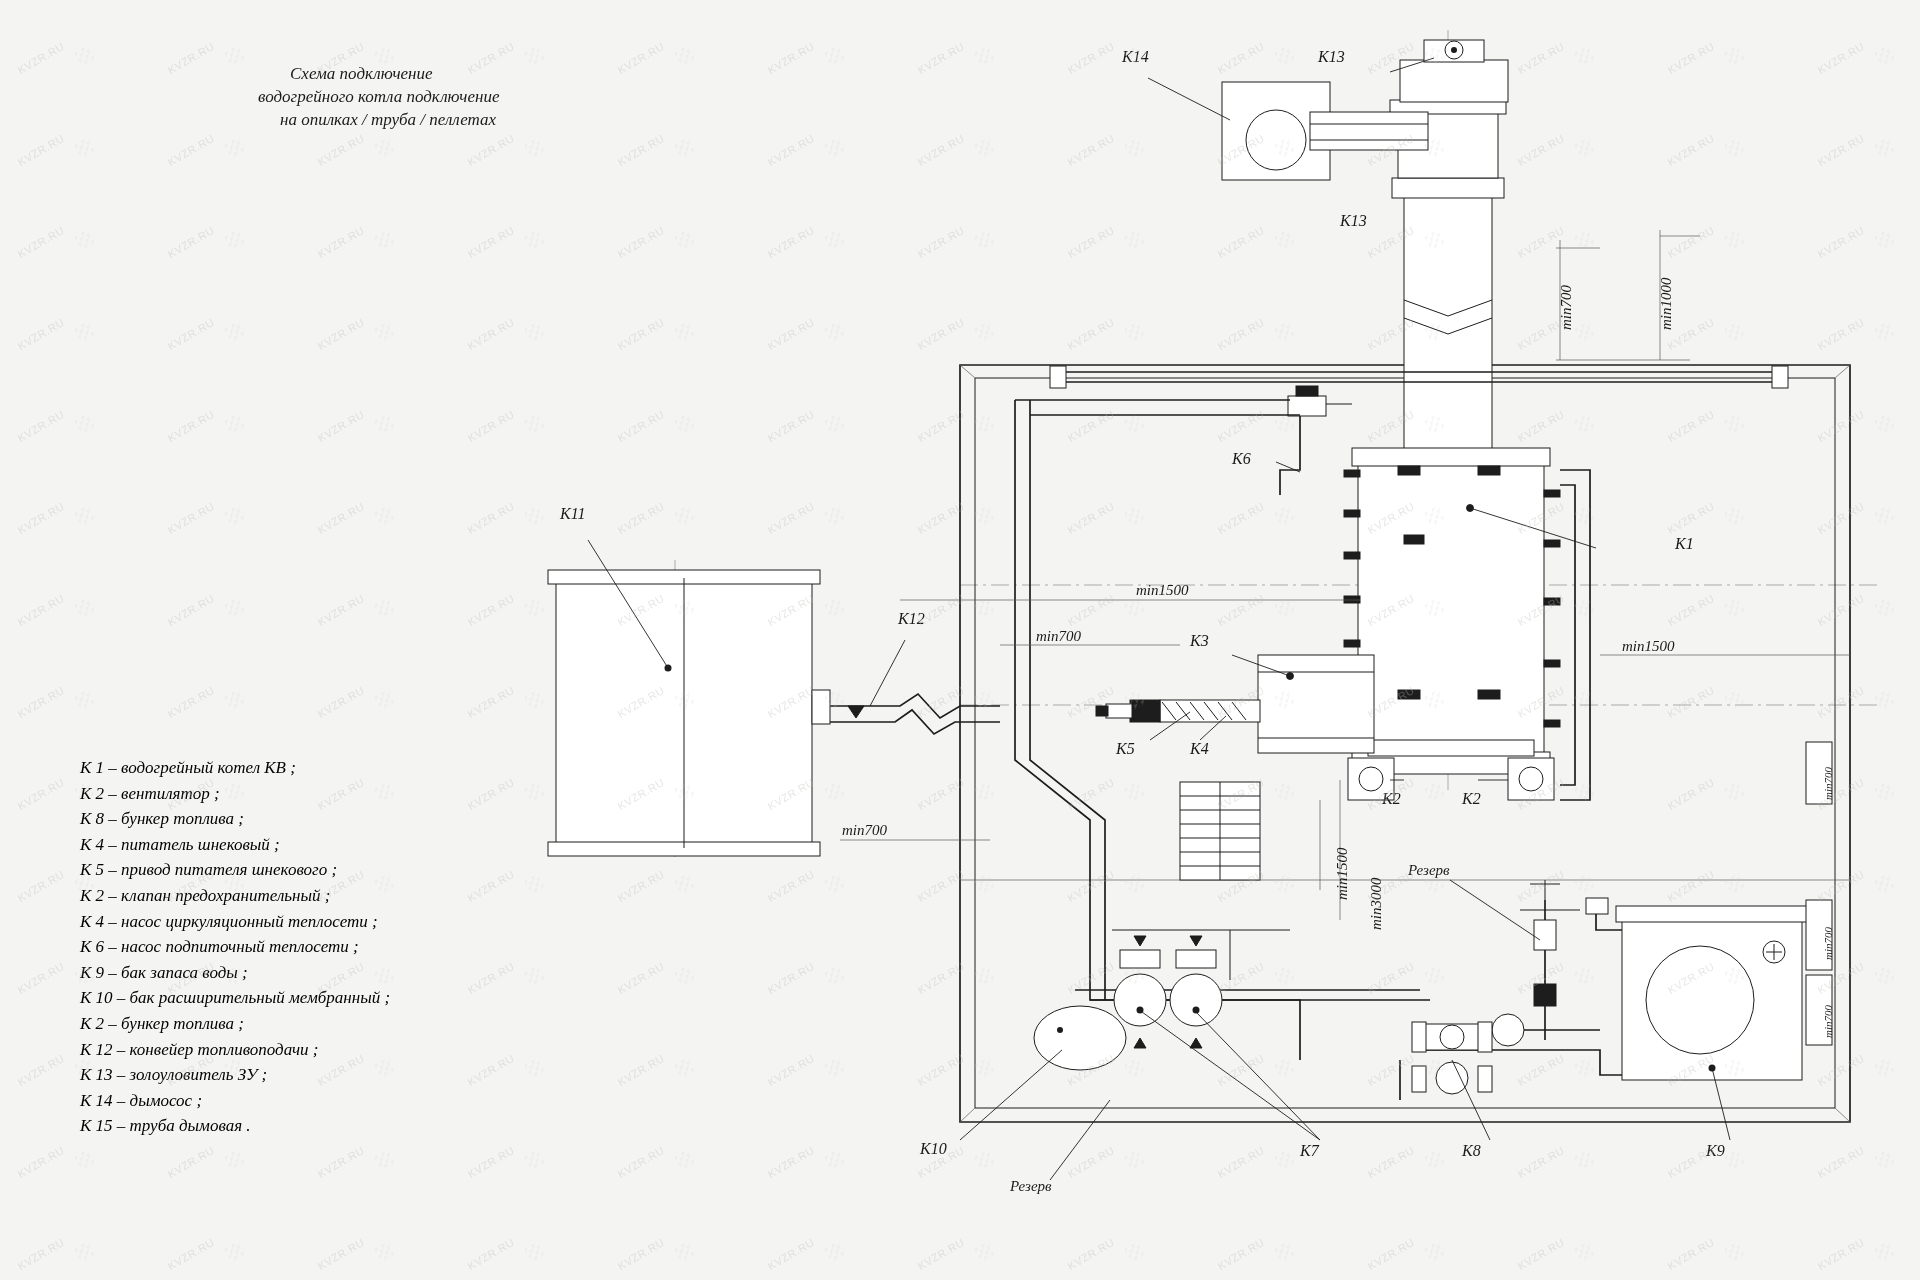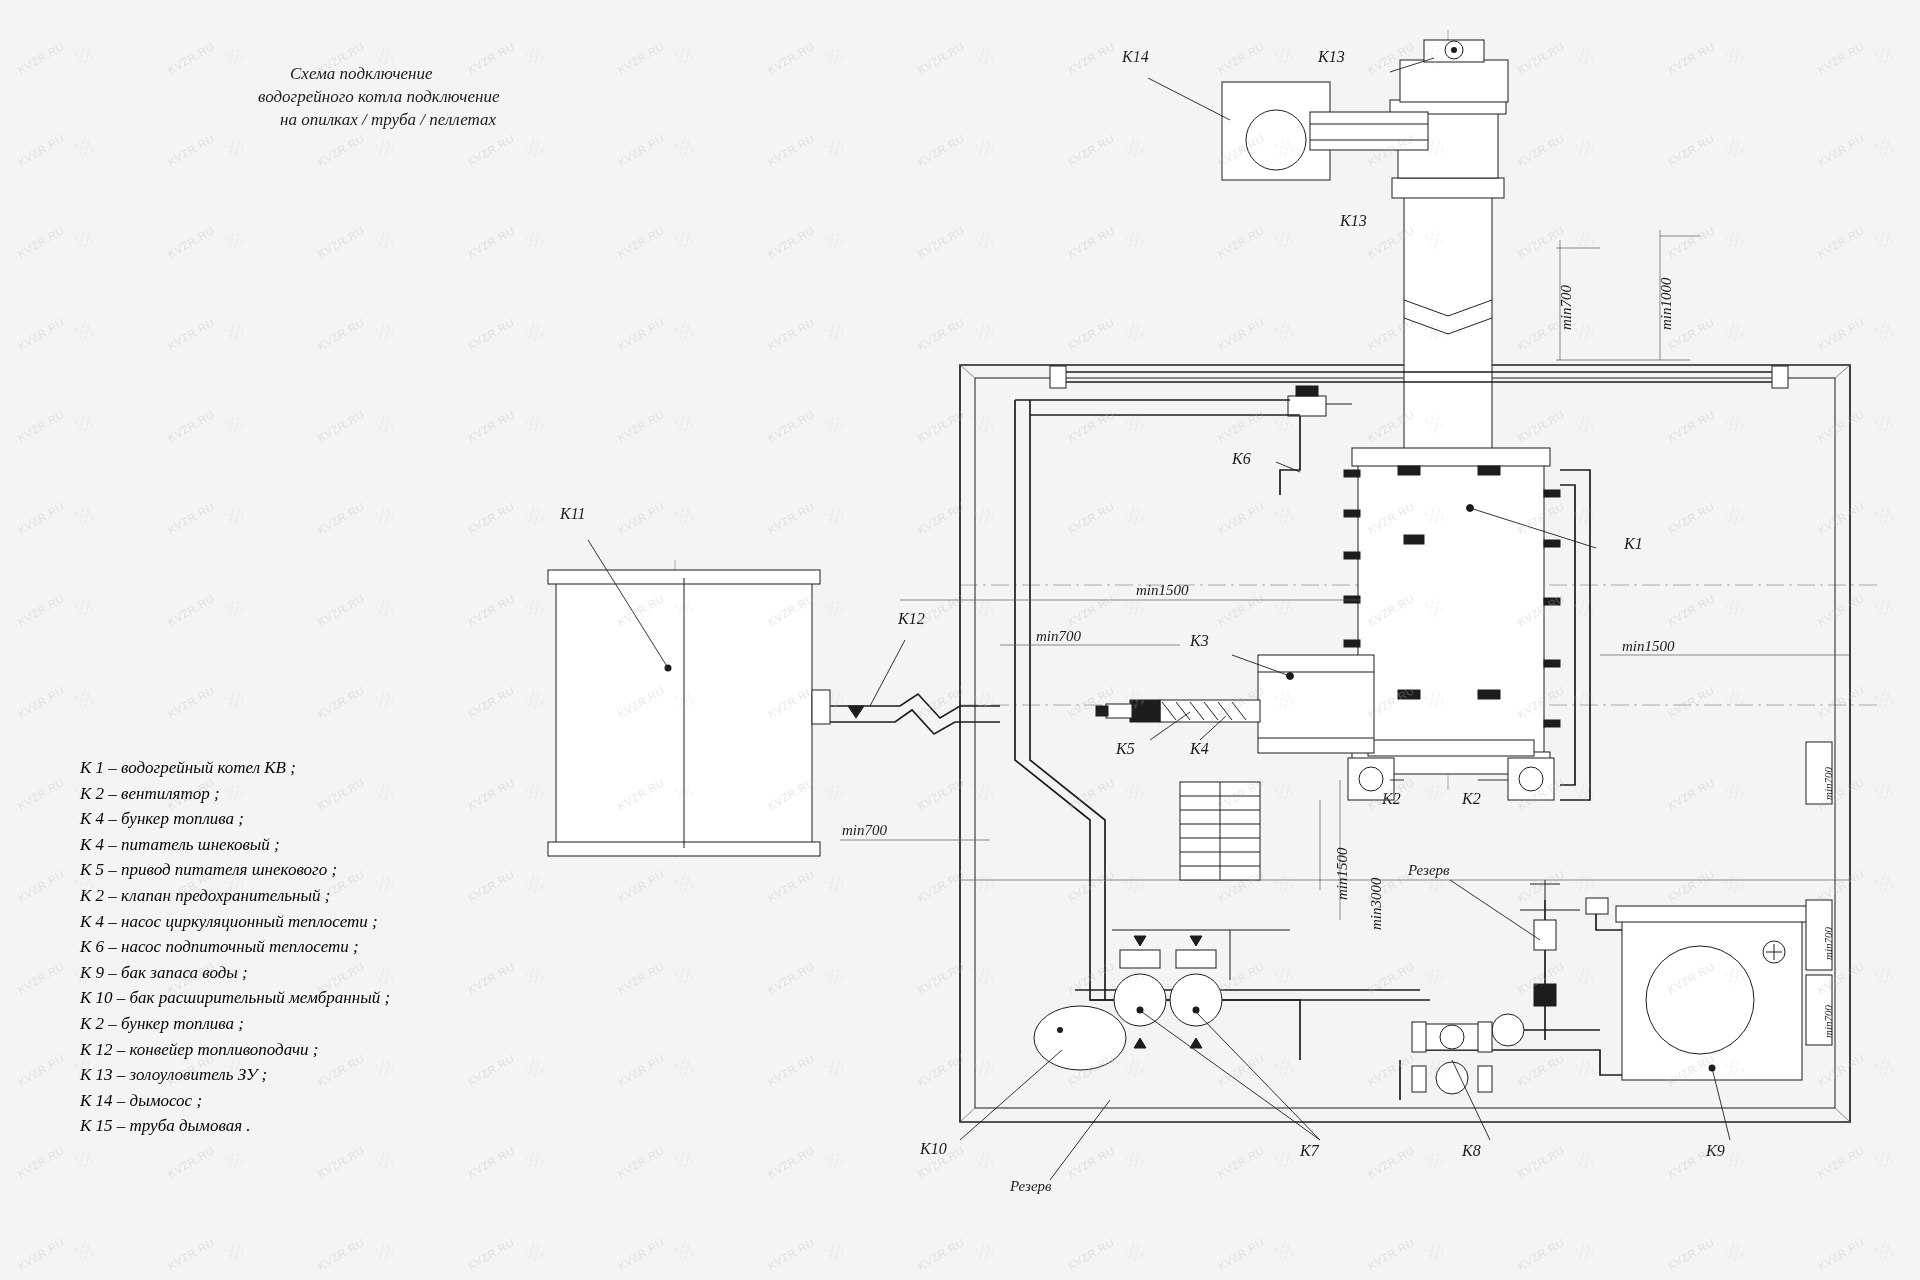--- a/index.html
+++ b/index.html
@@ -292,36 +292,36 @@
 
   </svg>
 
   <div class="txt title" style="left:290px;top:62px;">Схема подключение</div>
   <div class="txt title" style="left:258px;top:85px;">водогрейного котла подключение</div>
   <div class="txt title" style="left:280px;top:108px;">на опилках / труба / пеллетах</div>
 
   <div id="legend-block" style="position:absolute;left:80px;top:755px;">
       <div class="legend">К 1 – водогрейный котел КВ ;</div>
       <div class="legend">К 2 – вентилятор ;</div>
-      <div class="legend">К 4 – бункер топлива ;</div>
+      <div class="legend">К 8 – бункер топлива ;</div>
       <div class="legend">К 4 – питатель шнековый ;</div>
       <div class="legend">К 5 – привод питателя шнекового ;</div>
       <div class="legend">К 2 – клапан предохранительный ;</div>
       <div class="legend">К 4 – насос циркуляционный теплосети ;</div>
       <div class="legend">К 6 – насос подпиточный теплосети ;</div>
       <div class="legend">К 9 – бак запаса воды ;</div>
       <div class="legend">К 10 – бак расширительный мембранный ;</div>
       <div class="legend">К 2 – бункер топлива ;</div>
       <div class="legend">К 12 – конвейер топливоподачи ;</div>
       <div class="legend">К 13 – золоуловитель ЗУ ;</div>
       <div class="legend">К 14 – дымосос ;</div>
       <div class="legend">К 15 – труба дымовая .</div>
     </div>
 
-  <div class="txt lbl" style="left:1624px;top:535px;font-family:Liberation Serif, serif;">К1</div>
+  <div class="txt lbl" style="left:1675px;top:535px;font-family:Liberation Serif, serif;">К1</div>
   <div class="txt lbl" style="left:1382px;top:790px;">К2</div>
   <div class="txt lbl" style="left:1462px;top:790px;">К2</div>
   <div class="txt lbl" style="left:1190px;top:632px;">К3</div>
   <div class="txt lbl" style="left:1190px;top:740px;">К4</div>
   <div class="txt lbl" style="left:1100px;top:740px;margin-left:16px;">К5</div>
   <div class="txt lbl" style="left:1232px;top:450px;">К6</div>
   <div class="txt lbl" style="left:1300px;top:1142px;">К7</div>
   <div class="txt lbl" style="left:1462px;top:1142px;">К8</div>
   <div class="txt lbl" style="left:1706px;top:1142px;">К9</div>
   <div class="txt lbl" style="left:920px;top:1140px;">К10</div>

